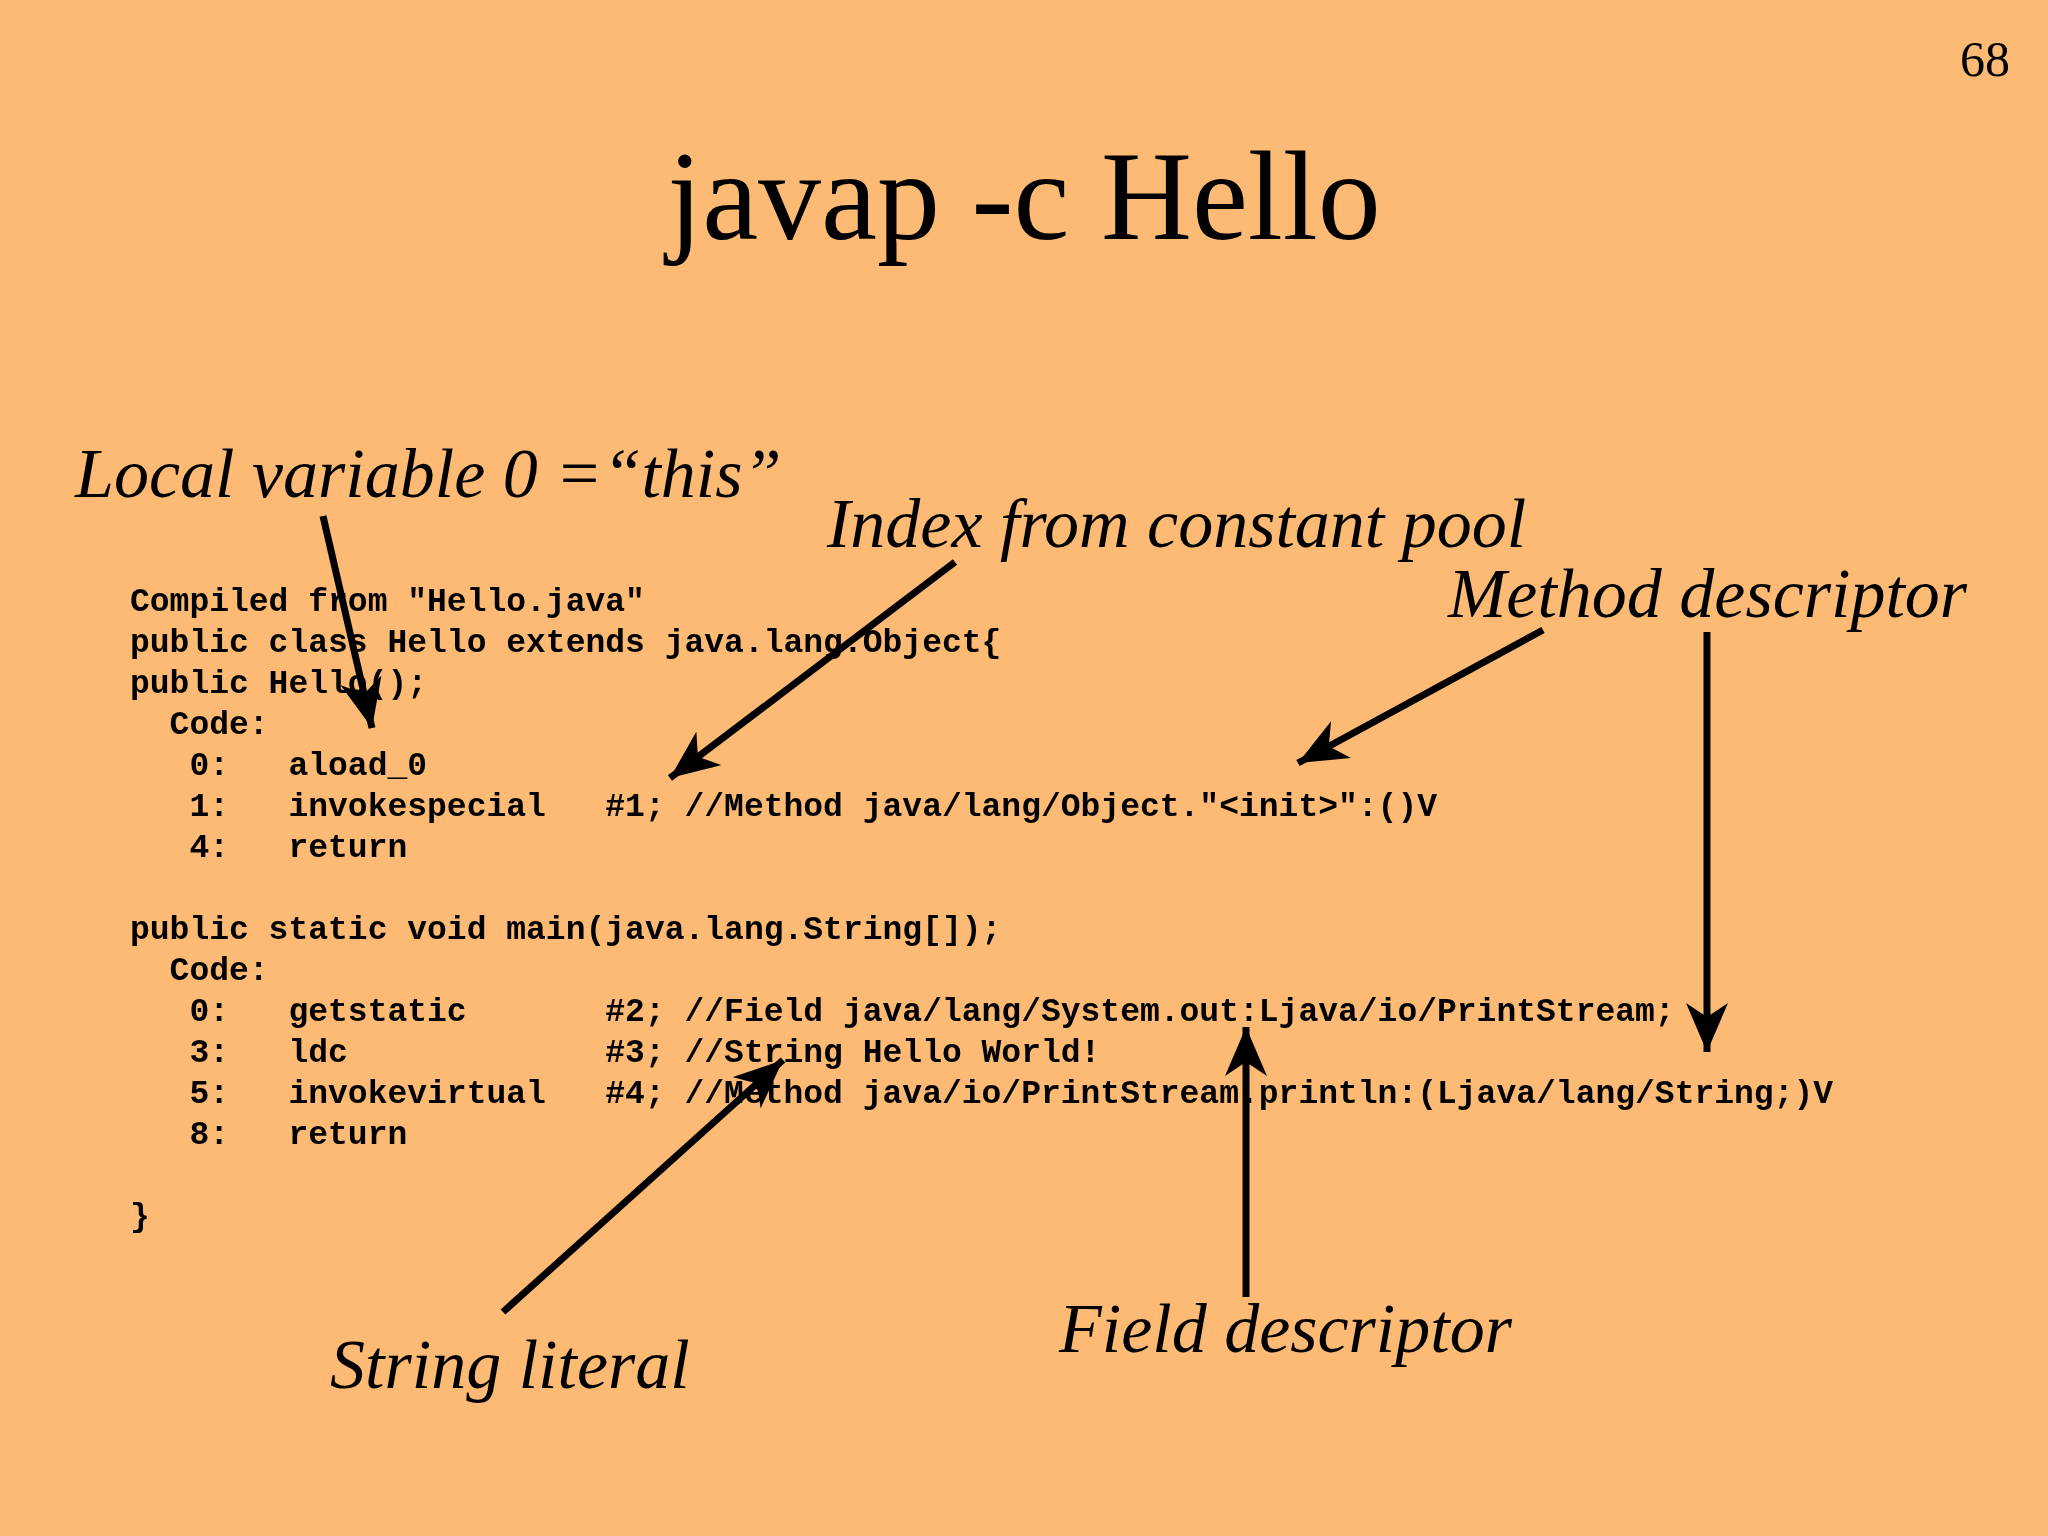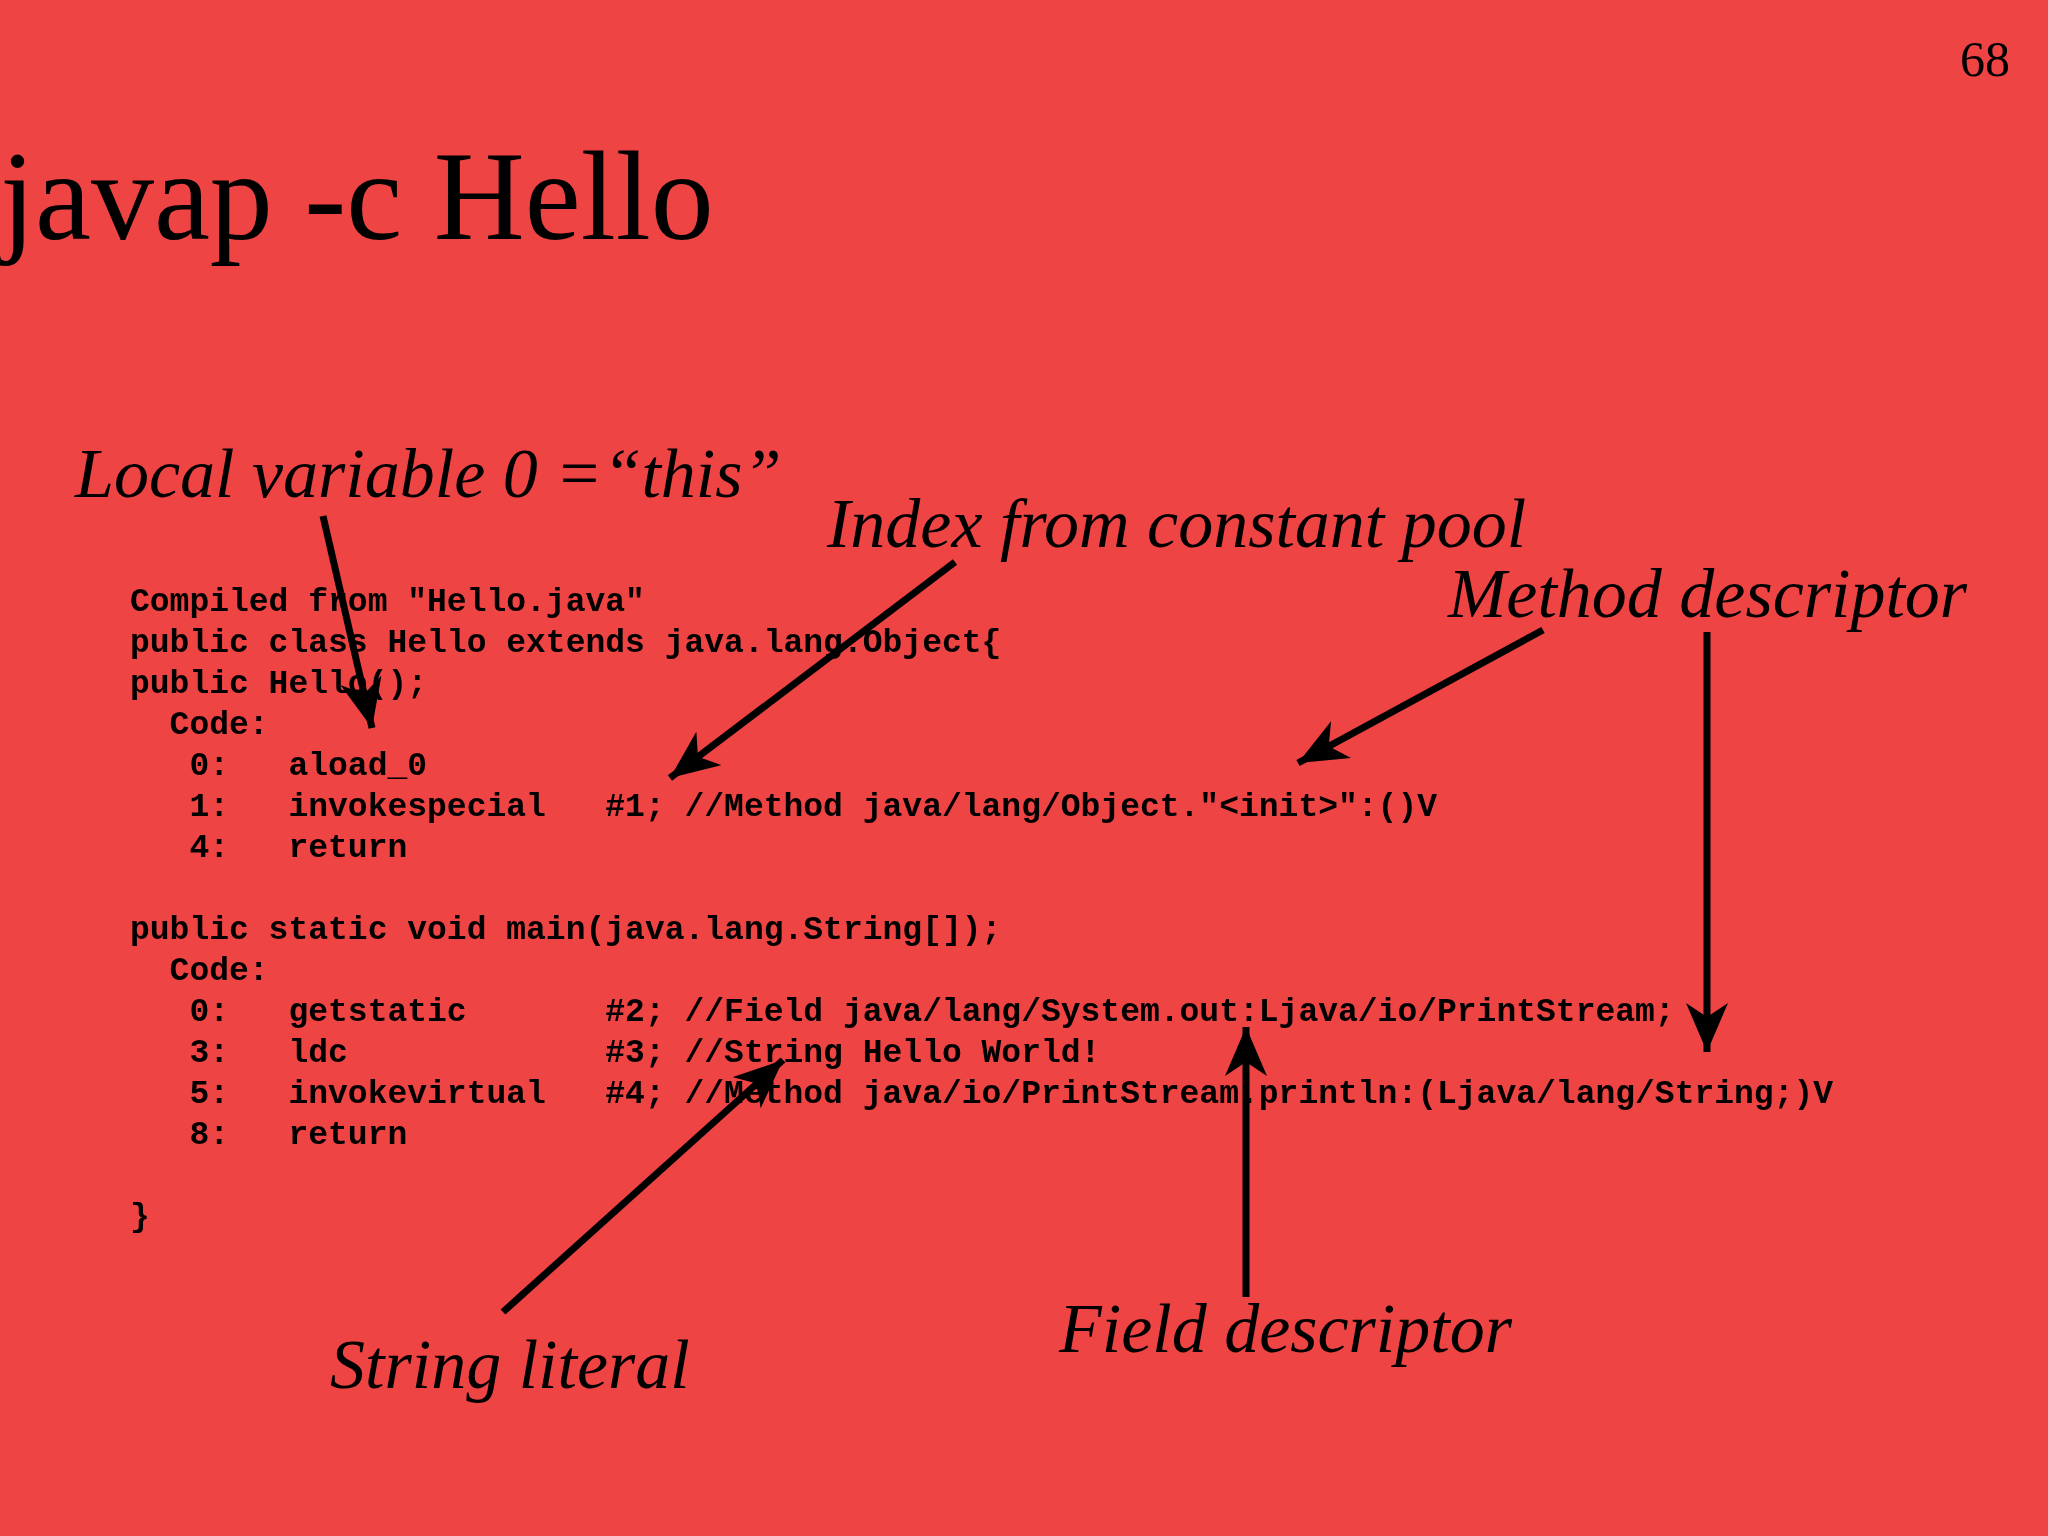--- a/index.html
+++ b/index.html
@@ -1,37 +1,38 @@
 <!DOCTYPE html>
 <html><head>
 <meta charset="utf-8">
 <style>
   html, body { margin: 0; padding: 0; background: #888; }
   .slide {
     position: relative;
     width: 2048px;
     height: 1536px;
-    background: #ef4444;
+    background: #fdba74;
     overflow: hidden;
     font-family: "Liberation Serif", serif;
     color: #000;
   }
   .page-number {
     position: absolute;
     top: 34px;
     right: 38px;
     font-size: 50px;
     line-height: 1;
     font-family: "Liberation Serif", serif;
   }
   .slide-title {
     position: absolute;
     top: 134px;
     left: 0;
     width: 100%;
+    text-align: center;
     font-size: 126px;
     line-height: 1;
     font-weight: normal;
     margin: 0;
     font-family: "Liberation Serif", serif;
   }
   .code-block {
     position: absolute;
     left: 130px;
     top: 582px;

